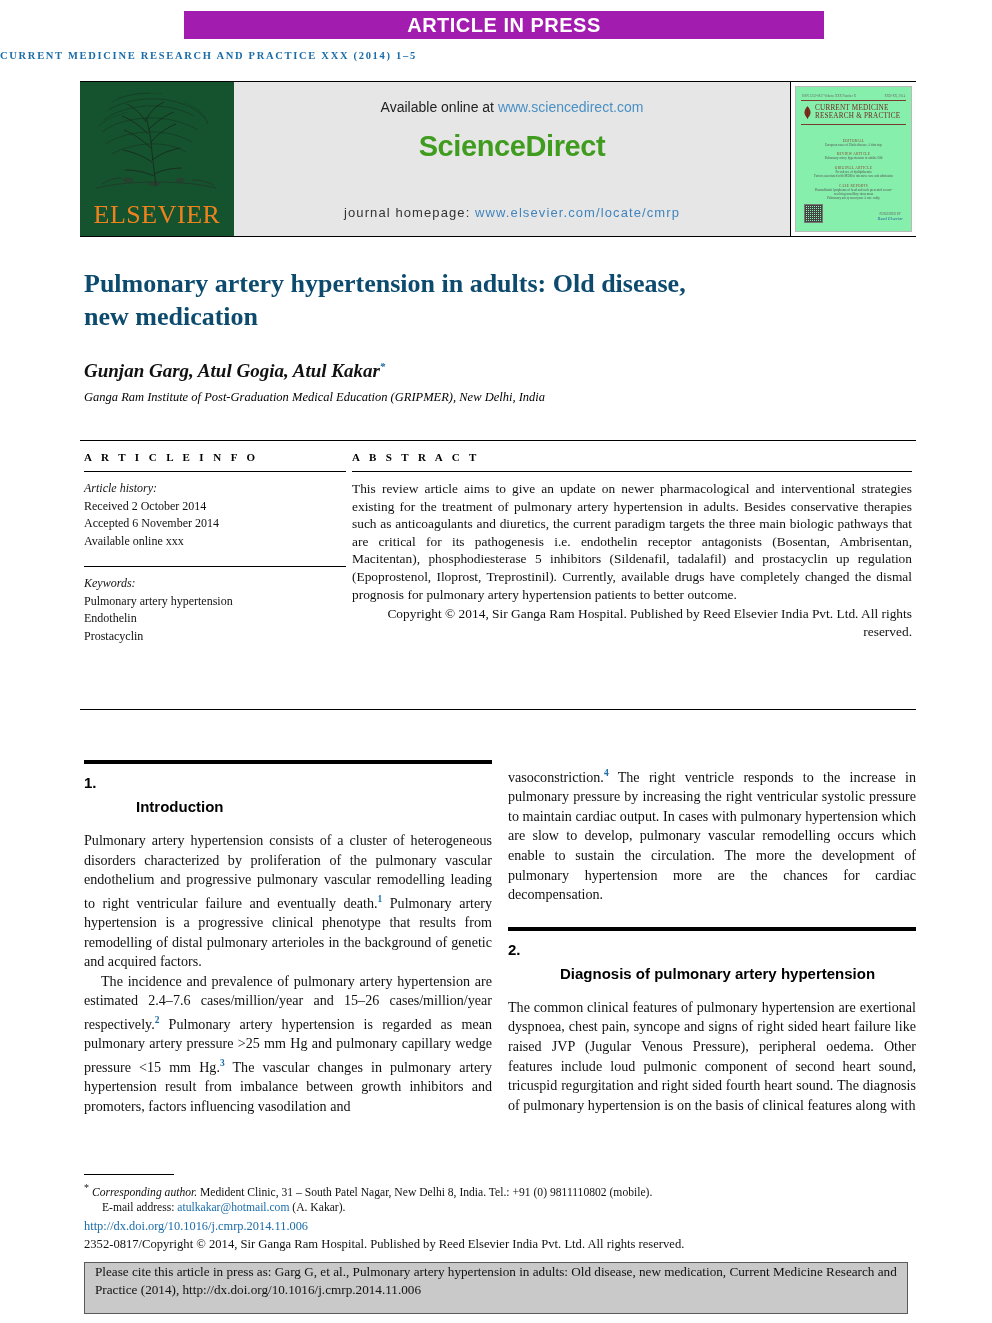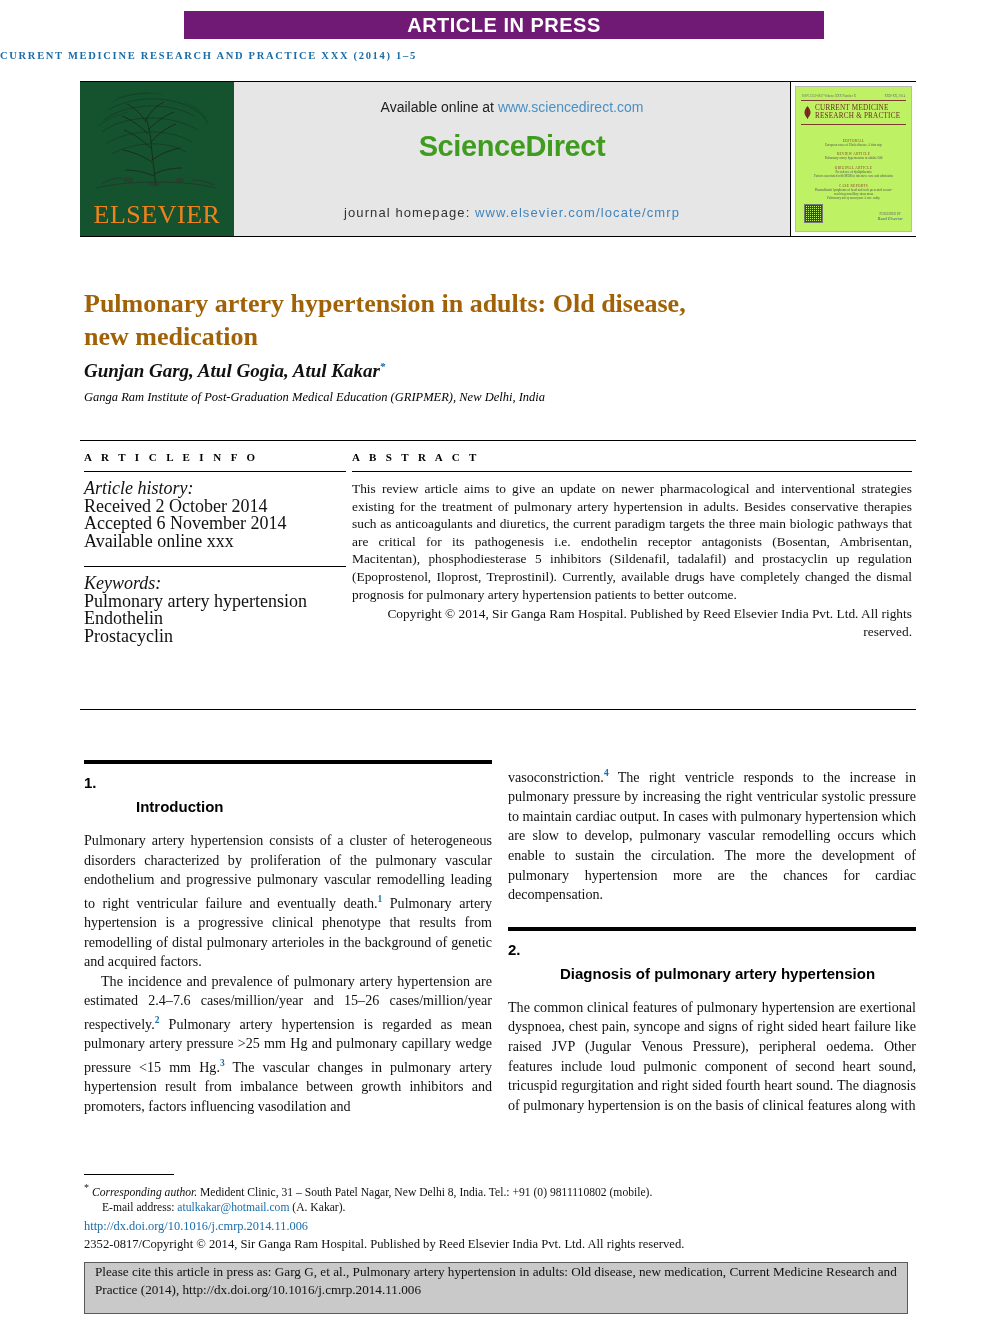--- a/index.html
+++ b/index.html
@@ -16,21 +16,21 @@
     overflow: hidden;
   }
 
   
   .aip-band {
     position: absolute;
     left: 184px;
     top: 11px;
     width: 640px;
     height: 28px;
-    background: #701a75;
+    background: #a21caf;
     display: flex;
     align-items: center;
     justify-content: center;
   }
   .aip-band .aip-text {
     font-family: "Liberation Sans", sans-serif;
     font-weight: bold;
     font-size: 20px;
     letter-spacing: 0.5px;
     color: #ffffff;
@@ -130,21 +130,21 @@
     background: #fdfdfd;
     position: relative;
     padding: 4px;
     box-sizing: border-box;
   }
   .cover {
     width: 100%;
     height: 100%;
     border: 1px solid #b9b9b9;
     box-sizing: border-box;
-    background: #bef264;
+    background: #86efac;
     position: relative;
     overflow: hidden;
   }
   .cover-topline {
     position: absolute; left: 6px; right: 6px; top: 7px;
     display: flex; justify-content: space-between;
     font-size: 3.2px; color: #6b6b6b;
     font-family: "Liberation Serif", serif;
   }
   .cover-rule {
@@ -186,27 +186,27 @@
     position: absolute; right: 8px; bottom: 10px;
     text-align: center;
   }
   .cover-pub .p1 { font-size: 3px; color: #666; }
   .cover-pub .p2 { font-size: 4.6px; color: #2b5d9b; font-style: italic; }
 
   
   .paper-title {
     position: absolute;
     left: 84px;
-    top: 270px;
+    top: 250px;
     width: 640px;
     font-family: "Liberation Serif", serif;
     font-weight: bold;
     font-size: 26px;
     line-height: 33px;
-    color: #a16207;
+    color: #0c4a6e;
   }
   .authors {
     position: absolute;
     left: 84px;
     top: 360px;
     width: 700px;
     font-family: "Liberation Serif", serif;
     font-weight: bold;
     font-style: italic;
     font-size: 19px;
@@ -258,21 +258,21 @@
     letter-spacing: 3.4px;
     color: #000;
     margin-bottom: 8px;
   }
   .hr-thin {
     border-top: 1.1px solid #000;
     margin: 0 0 8px 0;
   }
   .info-txt {
     font-family: "Liberation Serif", serif;
-    font-size: 18px;
+    font-size: 12px;
     line-height: 17.5px;
     color: #111;
   }
   .info-txt .it { font-style: italic; }
   .kw-gap { height: 16px; }
   .abs-txt {
     font-family: "Liberation Serif", serif;
     font-size: 13.4px;
     line-height: 17.6px;
     text-align: justify;

